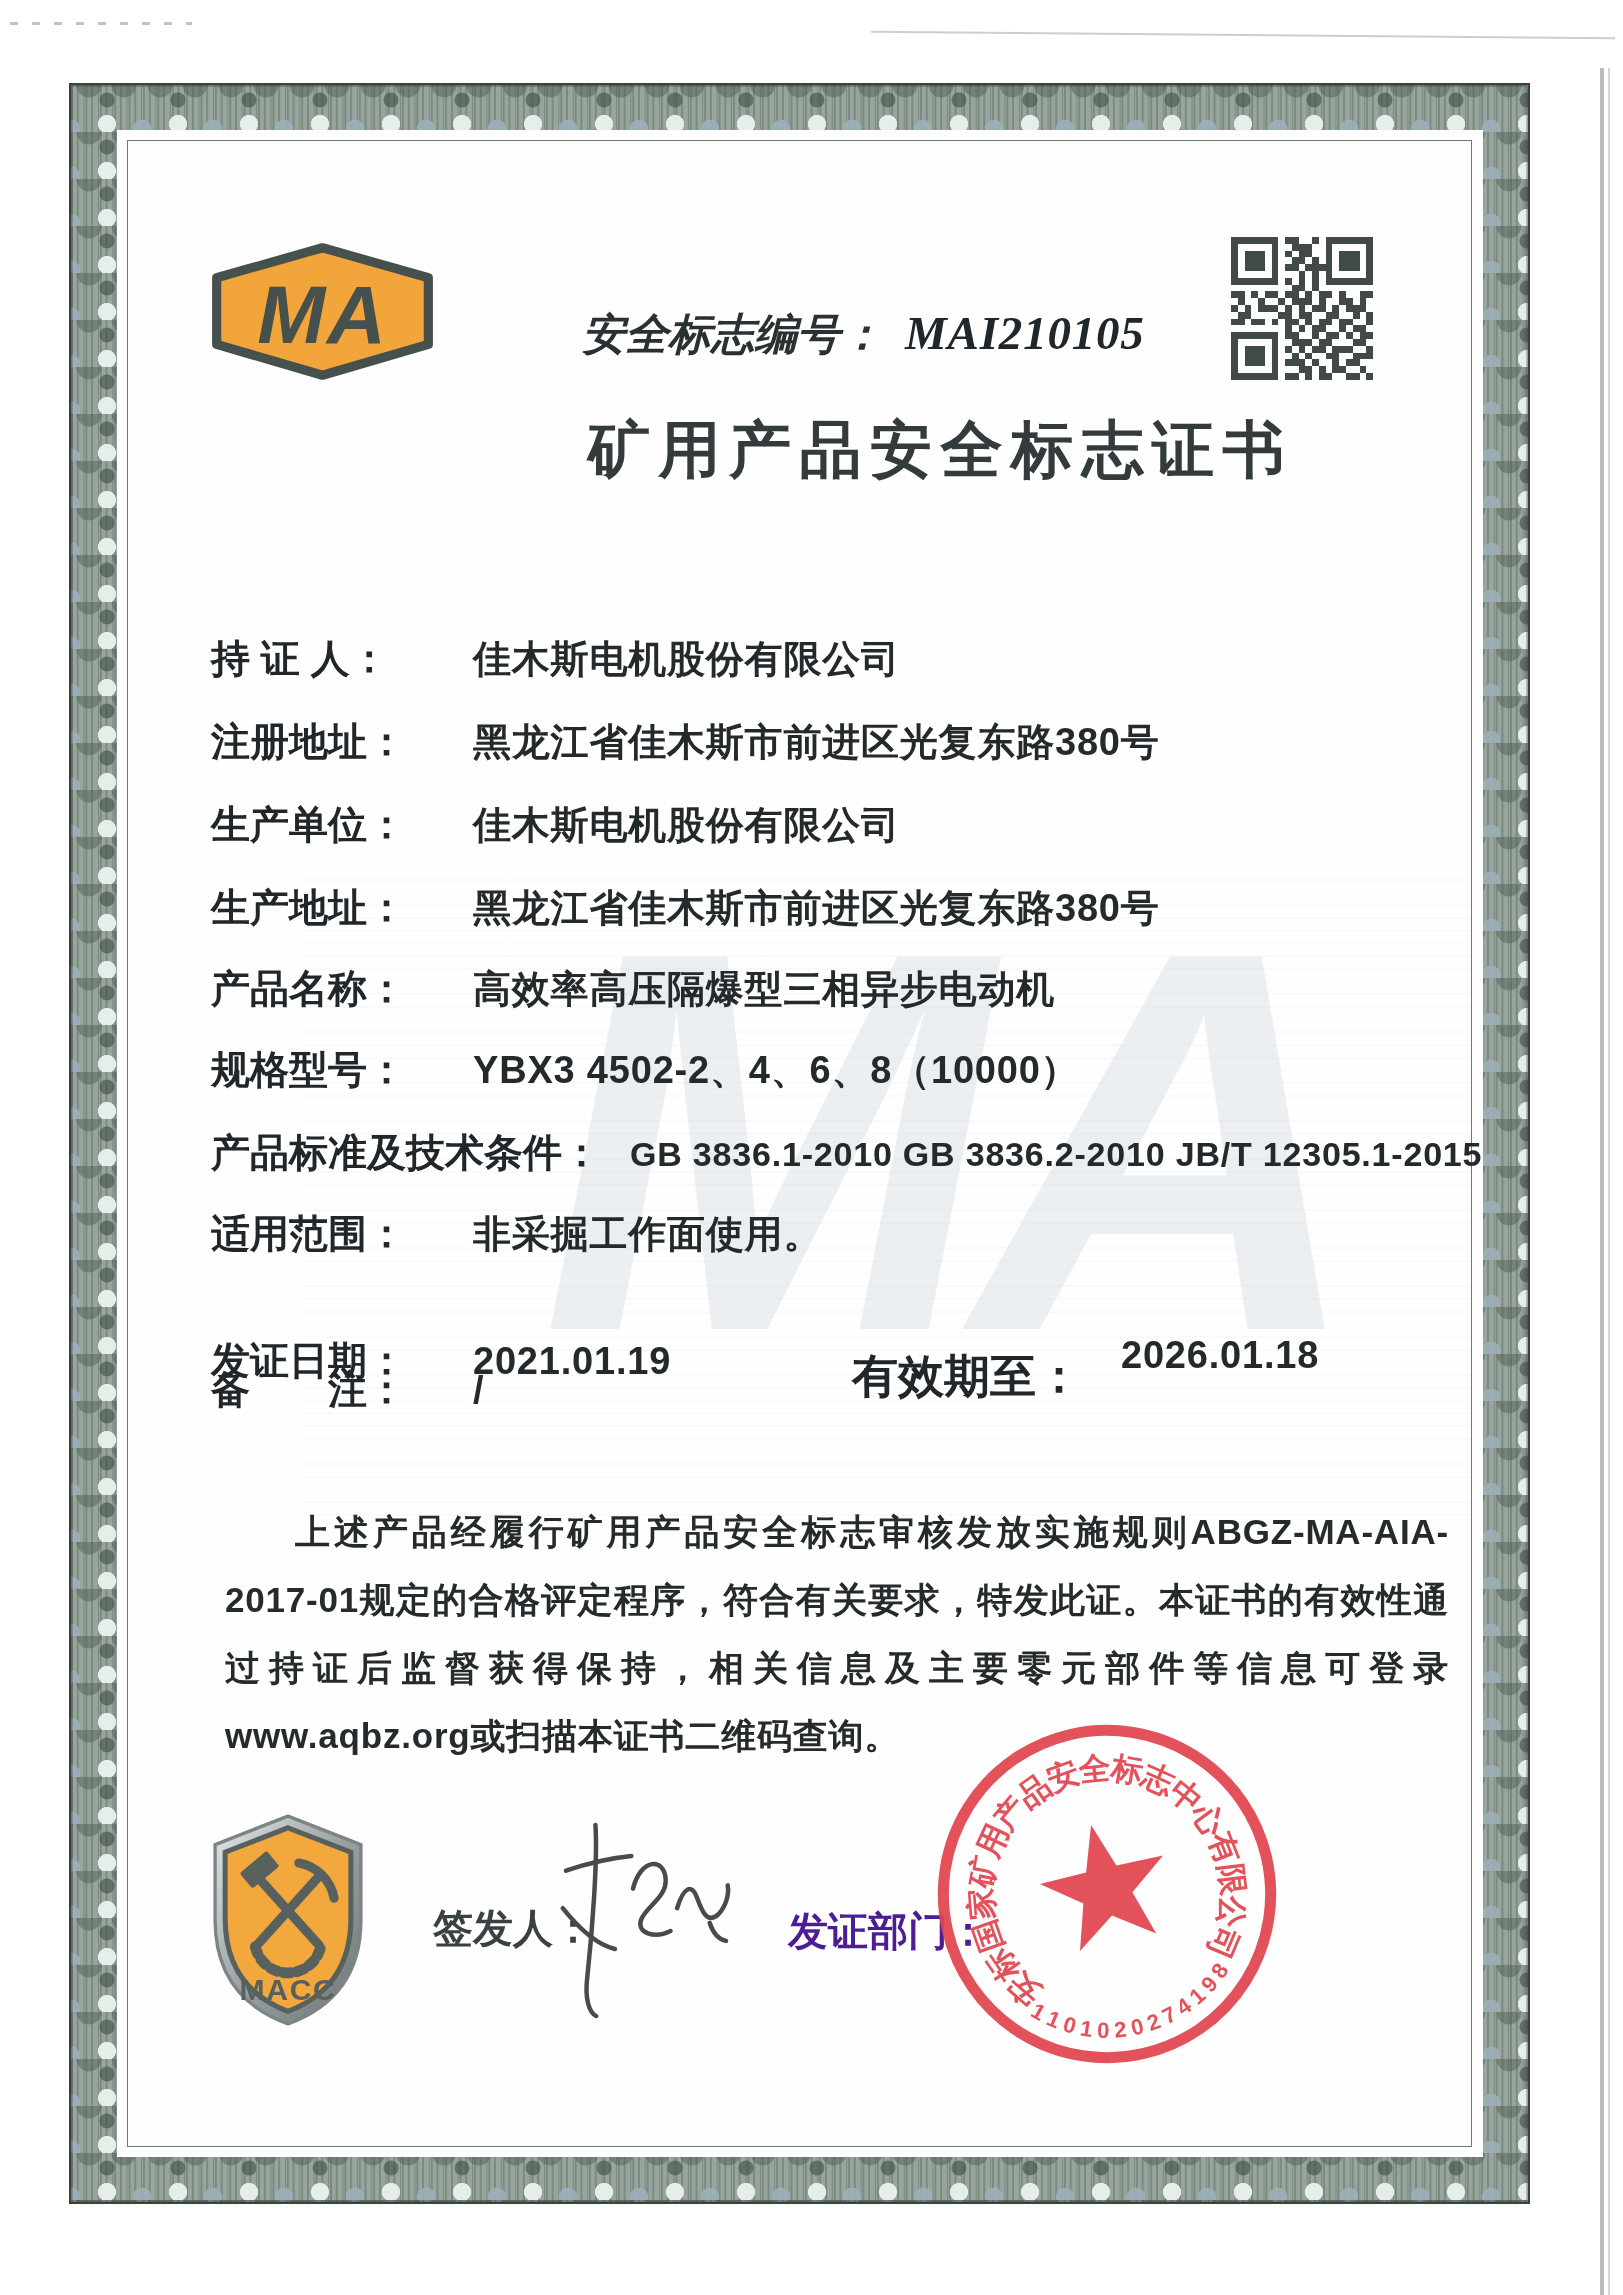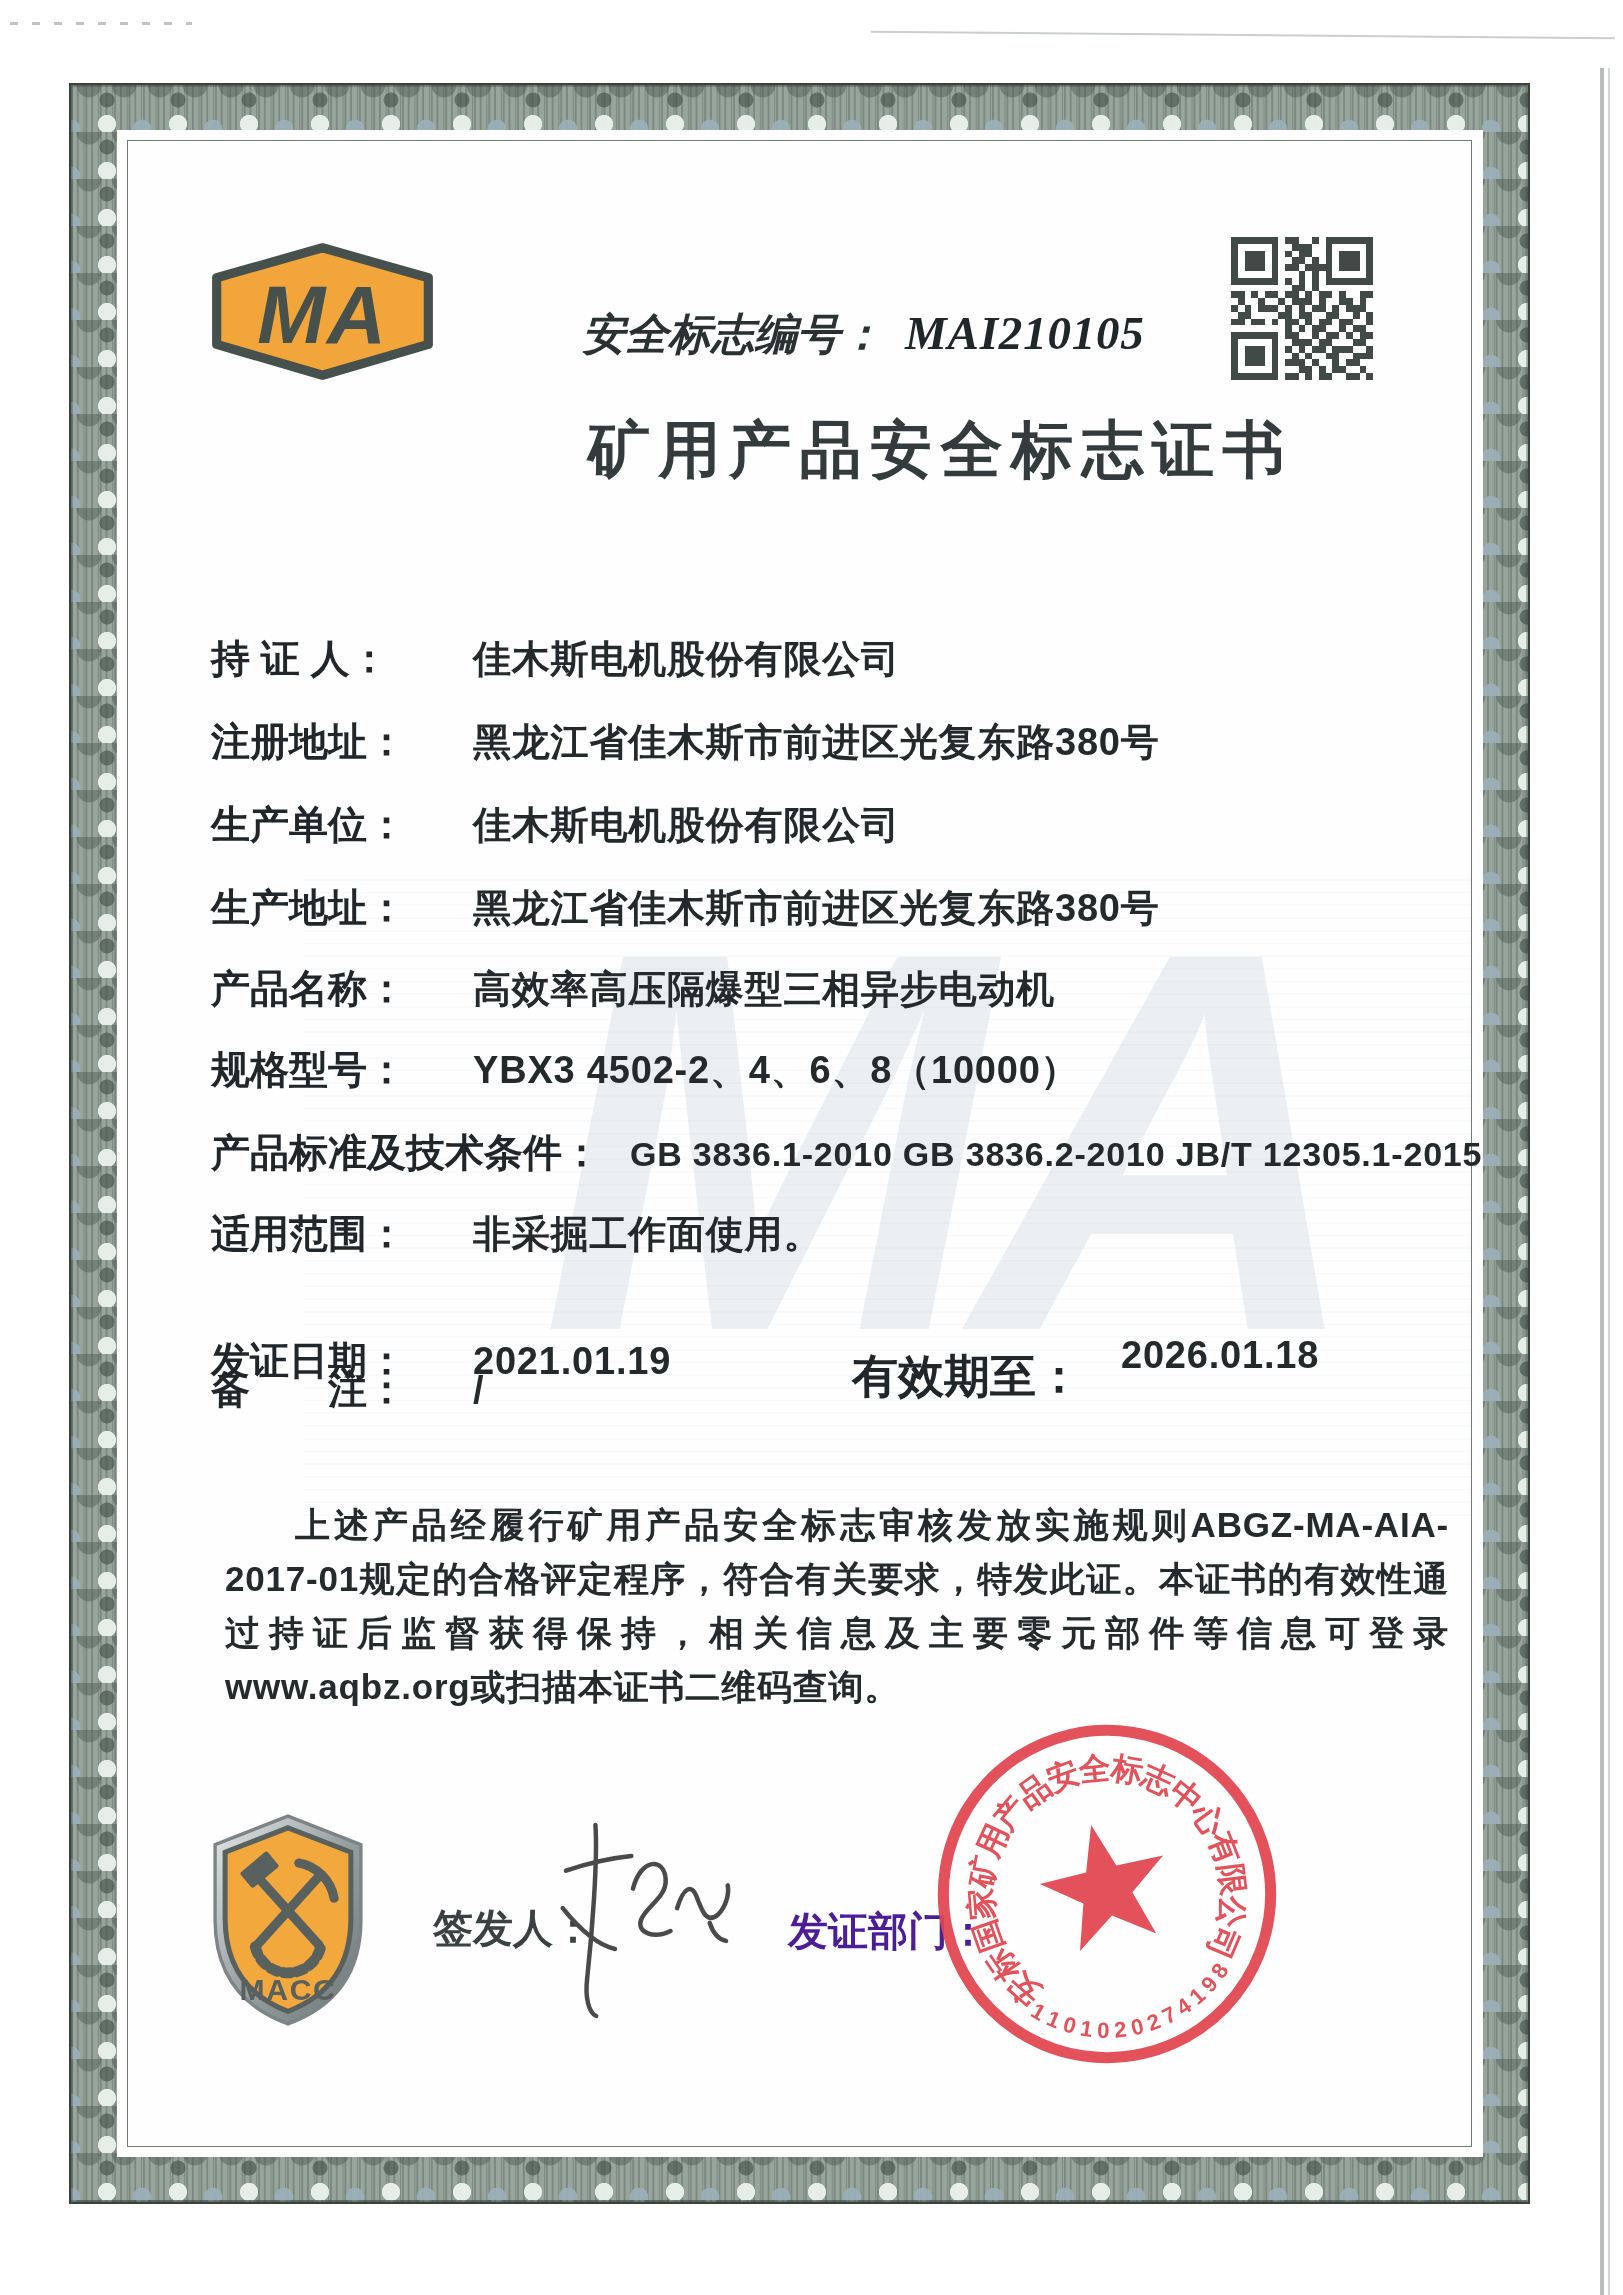--- a/index.html
+++ b/index.html
@@ -58,21 +58,21 @@
   .frow{position:absolute;left:211px;z-index:3;white-space:nowrap;font-weight:700;}
   .frow .lbl{display:inline-block;width:262px;font-size:39px;color:#20262a;vertical-align:baseline;}
   .frow .val{font-size:38px;color:#242a2c;letter-spacing:0.8px;text-align:center;}
   .frow.wide .lbl{width:auto;margin-right:29px;text-align:center;}
   .frow.wide .val{font-size:34px;}
   .frow .lbl2{position:absolute;left:641px;top:0;font-size:46px;color:#20262a;margin-top:12px;}
   .frow .val2{position:absolute;left:910px;top:0;font-size:38px;color:#242a2c;letter-spacing:0.8px;text-align:center;}
 
   
   .statement{position:absolute;left:225px;top:1498px;width:1224px;z-index:3;
-     font-size:35px;line-height:54px;font-weight:600;color:#252b2d;
+     font-size:35px;line-height:68px;font-weight:600;color:#252b2d;
      text-align:justify;text-indent:2em;letter-spacing:0.8px;}
 
   
   .shield{position:absolute;left:200px;top:1811px;width:176px;height:218px;z-index:3;}
   .signer-label{position:absolute;left:433px;top:1901px;font-size:40px;font-weight:700;color:#3a4143;z-index:3;}
   .signature{position:absolute;left:517px;top:1808px;width:245px;height:238px;z-index:4;}
   .issuer-label{position:absolute;left:788px;top:1904px;font-size:40px;font-weight:700;color:#4c1d95;z-index:3;}
   .stamp{position:absolute;left:928px;top:1715px;width:358px;height:358px;z-index:4;
      transform:rotate(-13deg);opacity:.93;}
   .stamp text{fill:#e2454e;font-weight:700;text-anchor:middle;dominant-baseline:central;

